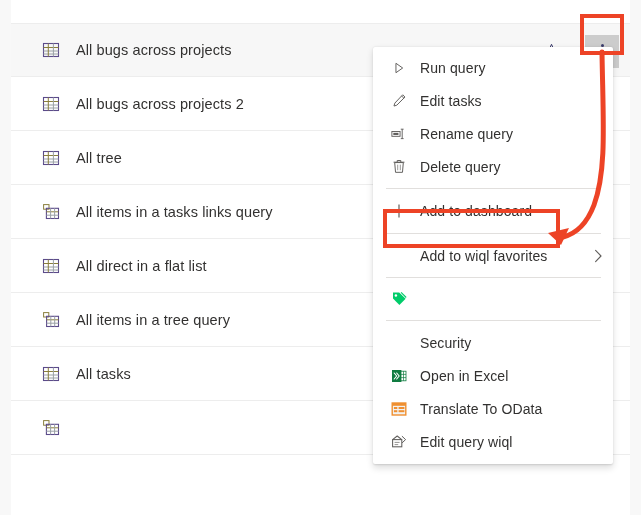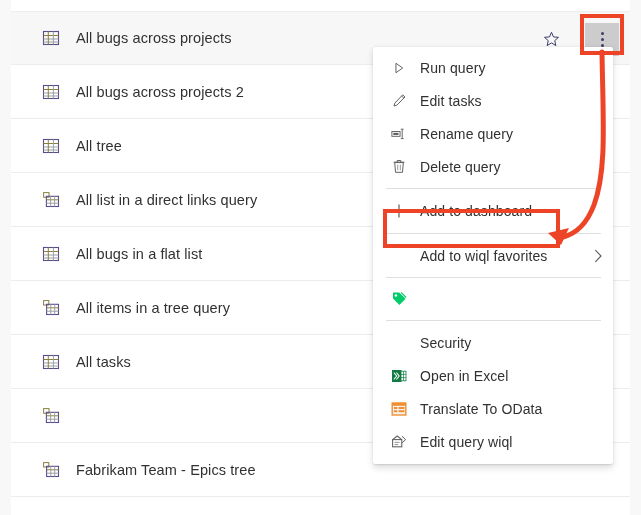--- a/index.html
+++ b/index.html
@@ -32,21 +32,21 @@
     height: 515px;
     background: #f8f8f8;
   }
   .edge-strip.left  { left: 0; }
   .edge-strip.right { right: 0; }
 
   
   #query-list {
     position: absolute;
     left: 11px;
-    top: 0;
+    top: 12px;
     width: 619px;
     height: 434px;
     background: #ffffff;
   }
   .query-row {
     position: relative;
     height: 54px;
     display: flex;
     align-items: center;
     border-bottom: 1px solid #ededed;
@@ -263,35 +263,35 @@
       <span class="query-icon">
         <svg width="20" height="20" viewBox="0 0 20 20">
           <rect x="2.6" y="2.6" width="5.4" height="4.6" fill="none" stroke="#8a7f3d" stroke-width="1"></rect>
           <rect x="5.4" y="6.3" width="12.1" height="10.2" fill="none" stroke="#5b4b8a" stroke-width="1.1"></rect>
           <line x1="5.4" y1="9.8" x2="17.5" y2="9.8" stroke="#8a7f3d" stroke-width="1"></line>
           <line x1="5.4" y1="13.2" x2="17.5" y2="13.2" stroke="#9aa0a6" stroke-width="1"></line>
           <line x1="9.6" y1="6.3" x2="9.6" y2="16.5" stroke="#9aa0a6" stroke-width="1"></line>
           <line x1="13.6" y1="6.3" x2="13.6" y2="16.5" stroke="#9aa0a6" stroke-width="1"></line>
         </svg>
       </span>
-      <span class="query-label">All list in a direct links query</span>
+      <span class="query-label">All items in a tasks links query</span>
     </div>
 
     <div class="query-row">
       <span class="query-icon">
         <svg width="20" height="20" viewBox="0 0 20 20">
           <rect x="2.5" y="3.5" width="15" height="13" fill="none" stroke="#5b4b8a" stroke-width="1.1"></rect>
           <line x1="2.5" y1="7.5" x2="17.5" y2="7.5" stroke="#8a7f3d" stroke-width="1"></line>
           <line x1="2.5" y1="11" x2="17.5" y2="11" stroke="#9aa0a6" stroke-width="1"></line>
           <line x1="2.5" y1="14" x2="17.5" y2="14" stroke="#9aa0a6" stroke-width="1"></line>
           <line x1="7.3" y1="3.5" x2="7.3" y2="16.5" stroke="#8a7f3d" stroke-width="1"></line>
           <line x1="12.4" y1="3.5" x2="12.4" y2="16.5" stroke="#9aa0a6" stroke-width="1"></line>
         </svg>
       </span>
-      <span class="query-label">All bugs in a flat list</span>
+      <span class="query-label">All direct in a flat list</span>
     </div>
 
     <div class="query-row">
       <span class="query-icon">
         <svg width="20" height="20" viewBox="0 0 20 20">
           <rect x="2.6" y="2.6" width="5.2" height="4.4" fill="none" stroke="#8a7f3d" stroke-width="1"></rect>
           <rect x="5.6" y="6.3" width="11.9" height="10.2" fill="none" stroke="#5b4b8a" stroke-width="1.1"></rect>
           <line x1="5.6" y1="9.8" x2="17.5" y2="9.8" stroke="#8a7f3d" stroke-width="1"></line>
           <line x1="5.6" y1="13.2" x2="17.5" y2="13.2" stroke="#9aa0a6" stroke-width="1"></line>
           <line x1="9.8" y1="6.3" x2="9.8" y2="16.5" stroke="#9aa0a6" stroke-width="1"></line>
@@ -321,33 +321,20 @@
           <rect x="2.6" y="2.6" width="5.4" height="4.6" fill="none" stroke="#8a7f3d" stroke-width="1"></rect>
           <rect x="5.4" y="6.3" width="12.1" height="10.2" fill="none" stroke="#5b4b8a" stroke-width="1.1"></rect>
           <line x1="5.4" y1="9.8" x2="17.5" y2="9.8" stroke="#8a7f3d" stroke-width="1"></line>
           <line x1="5.4" y1="13.2" x2="17.5" y2="13.2" stroke="#9aa0a6" stroke-width="1"></line>
           <line x1="9.6" y1="6.3" x2="9.6" y2="16.5" stroke="#9aa0a6" stroke-width="1"></line>
           <line x1="13.6" y1="6.3" x2="13.6" y2="16.5" stroke="#9aa0a6" stroke-width="1"></line>
         </svg>
       </span>
     </div>
 
-    <div class="query-row">
-      <span class="query-icon">
-        <svg width="20" height="20" viewBox="0 0 20 20">
-          <rect x="2.6" y="2.6" width="5.2" height="4.4" fill="none" stroke="#8a7f3d" stroke-width="1"></rect>
-          <rect x="5.6" y="6.3" width="11.9" height="10.2" fill="none" stroke="#5b4b8a" stroke-width="1.1"></rect>
-          <line x1="5.6" y1="9.8" x2="17.5" y2="9.8" stroke="#8a7f3d" stroke-width="1"></line>
-          <line x1="5.6" y1="13.2" x2="17.5" y2="13.2" stroke="#9aa0a6" stroke-width="1"></line>
-          <line x1="9.8" y1="6.3" x2="9.8" y2="16.5" stroke="#9aa0a6" stroke-width="1"></line>
-          <line x1="13.7" y1="6.3" x2="13.7" y2="16.5" stroke="#9aa0a6" stroke-width="1"></line>
-        </svg>
-      </span>
-      <span class="query-label">Fabrikam Team - Epics tree</span>
-    </div>
 
   </div>
 
   <div id="context-menu">
 
     <div class="menu-item">
       <span class="menu-icon">
         <svg width="14" height="14" viewBox="0 0 16 16">
           <path d="M4.5 2.6 L12.2 8 L4.5 13.4 Z" fill="none" stroke="#605e5c" stroke-width="1.1" stroke-linejoin="round"></path>
         </svg>

